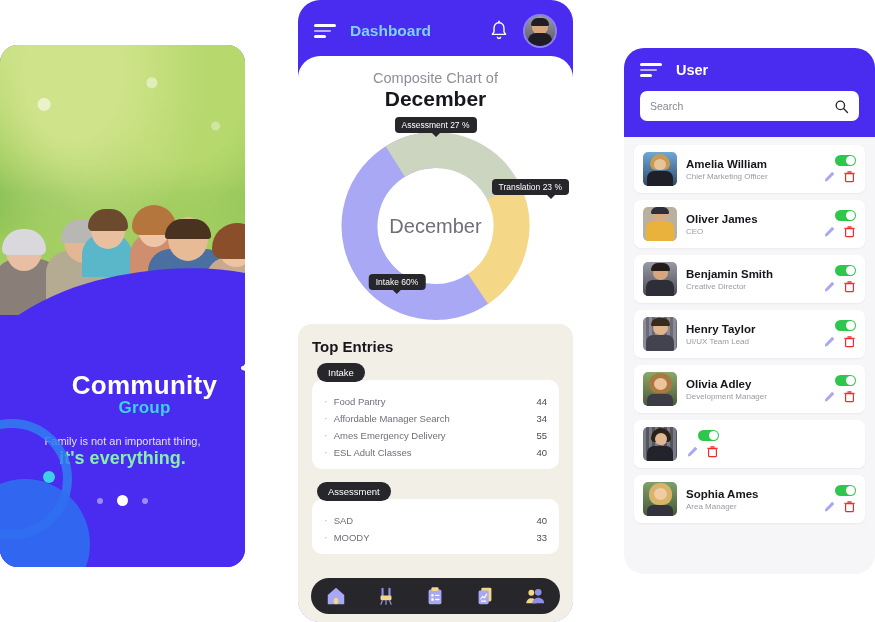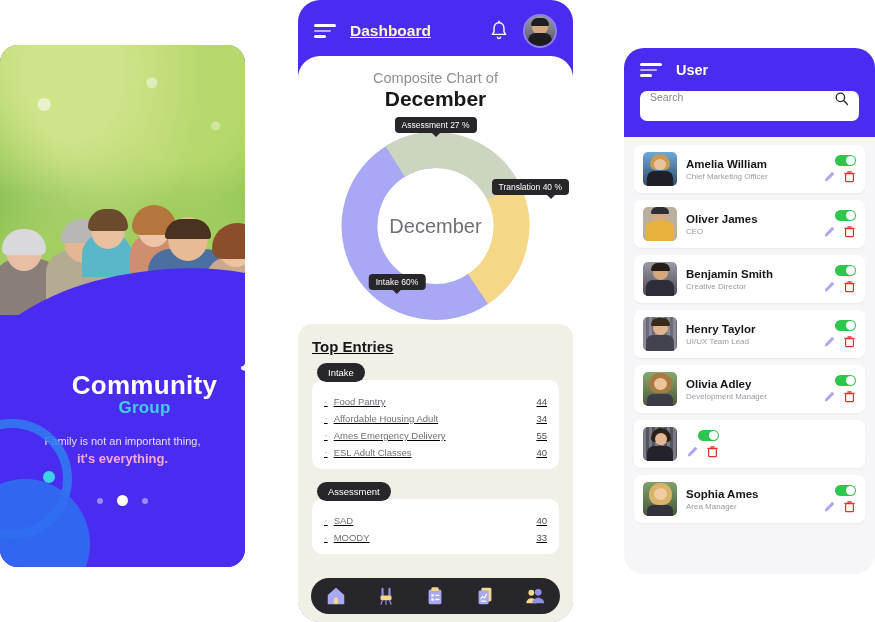--- a/index.html
+++ b/index.html
@@ -53,21 +53,21 @@
   }
   .brand-sub {
     color: #3ed0e8; font-weight: bold; font-size: 17px;
     display: block; margin-top: -3px; letter-spacing: .2px;
   }
   .brand-swoosh { position: absolute; right: -26px; top: -6px; }
   .tagline {
     position: absolute; left: 0; top: 388px; width: 100%;
     text-align: center; color: #e3ddfb; font-size: 11px; line-height: 17px;
   }
-  .tagline b { color: #f9a8d4; font-size: 13px; }
+  .tagline b { color: #86efac; font-size: 18px; }
   .deco-ring {
     position: absolute; left: -48px; bottom: 28px;
     width: 120px; height: 120px; border-radius: 50%;
     border: 9px solid #2f7ef0; opacity: .85;
   }
   .deco-circle {
     position: absolute; left: -40px; bottom: -42px;
     width: 130px; height: 130px; border-radius: 50%;
     background: #2f6ef0; opacity: .9;
   }
@@ -89,21 +89,21 @@
     overflow: hidden;
   }
   .mid-header {
     height: 62px; display: flex; align-items: center; padding: 0 16px; gap: 14px;
   }
   .ham { width: 22px; height: 14px; position: relative; cursor: pointer; }
   .ham i { position: absolute; left: 0; height: 2.6px; background: #fff; border-radius: 2px; }
   .ham i:nth-child(1){ top:0; width:22px; }
   .ham i:nth-child(2){ top:5.5px; width:17px; background:#b9aef8; }
   .ham i:nth-child(3){ top:11px; width:12px; }
-  .mid-title { color:#fef9c3; font-size:15.5px; font-weight:bold; flex:1;text-decoration:underline; }
+  .mid-title { color:#7dd3fc; font-size:15.5px; font-weight:bold; flex:1; }
   .bell { width:20px; height:22px; position:relative; }
   .avatar-top {
     width: 34px; height: 34px; border-radius: 50%;
     border: 2px solid #8f7ef5; overflow: hidden; position: relative;
     background: #6b6b78;
   }
   .mid-body {
     position:absolute; left:0; top:56px; right:0; bottom:0;
     background:#fff; border-radius: 22px 22px 0 0; overflow:hidden;
   }
@@ -129,21 +129,21 @@
   .tip.t-intake { left:36%; transform:translateX(-50%); top:161px; }
   .stats { display:flex; padding: 4px 16px 0 16px; gap: 8px; }
   .stat { flex:1; }
   .stat-label { color:#a8a8b2; font-size:9.5px; }
   .stat-val { color:#16161c; font-size:12px; font-weight:bold; margin-top:2px; }
   .bar { height:5px; border-radius:4px; background:#e9e9ef; margin-top:6px; overflow:hidden; }
   .bar i { display:block; height:100%; border-radius:4px; }
 
   .entries {
     position:absolute; left:0; right:0; top:268px; bottom:0;
-    background:#f2efe6; border-radius:14px 14px 0 0; padding: 14px 14px 0 14px; text-decoration: underline;
+    background:#f2efe6; border-radius:14px 14px 0 0; padding: 14px 14px 0 14px;
   }
   .entries-title { font-size:15px; font-weight:bold; color:#16161c; margin-bottom:7px; }
   .grp { position:relative; margin-bottom:12px; }
   .grp-chip {
     display:inline-block; background:#26262b; color:#fff;
     font-size:9.5px; padding:4px 11px; border-radius:11px;
     position:relative; z-index:2; margin-left:5px; margin-bottom:-9px;
   }
   .grp-card { background:#fff; border-radius:10px; padding:13px 12px 8px 12px; }
   .erow { display:flex; align-items:center; font-size:9.5px; color:#6f6f7a; padding:3px 0; }
@@ -161,21 +161,21 @@
   
   .phone-right {
     position:absolute; left:624px; top:48px; width:251px; height:526px;
     background:#f6f6f8; border-radius:20px; overflow:hidden;
   }
   .r-header { background:#4a2bf0; padding: 14px 16px 16px 16px; }
   .r-top { display:flex; align-items:center; gap:14px; }
   .r-title { color:#fff; font-size:14.5px; font-weight:bold; }
   .search-box {
     margin-top:13px; background:#fff; border-radius:7px; height:30px;
-    display:flex; align-items:flex-start; padding: 0 10px;
+    display:flex; align-items:center; padding: 0 10px;
   }
   .search-box input {
     flex:1; border:0; outline:0; font-size:10.5px; color:#32323c;
     font-family:"Liberation Sans", sans-serif; background:transparent;
   }
   .search-box input::placeholder { color:#86868f; }
   .user-list { padding: 8px 10px; }
   .user-row {
     background:#fff; border-radius:7px; margin-bottom:7px;
     display:flex; align-items:center; padding:7px 9px; gap:9px;
@@ -297,21 +297,21 @@
     <div class="donut-wrap">
       <svg width="275" height="225" viewBox="0 0 275 225">
         <g transform="translate(137.5,113)">
           <circle r="76" fill="none" stroke="#a8a8f5" stroke-width="36" stroke-dasharray="286.5 477.5" transform="rotate(55)"></circle>
           <circle r="76" fill="none" stroke="#ccd5c0" stroke-width="36" stroke-dasharray="128.9 477.5" transform="rotate(-122)"></circle>
           <circle r="76" fill="none" stroke="#f4d787" stroke-width="36" stroke-dasharray="109.8 477.5" transform="rotate(-27)"></circle>
         </g>
       </svg>
       <div class="donut-center">December</div>
       <div class="tip t-assess">Assessment  27 %</div>
-      <div class="tip t-trans">Translation  40 %</div>
+      <div class="tip t-trans">Translation  23 %</div>
       <div class="tip t-intake">Intake 60%</div>
     </div>
 
     <div class="stats">
       <div class="stat">
         <div class="stat-label">Intake</div>
         <div class="stat-val">60%</div>
         <div class="bar">
             <i style="width:60%;background:#a8a8f5;"></i>
           </div>
@@ -338,21 +338,21 @@
       <div class="grp">
         <span class="grp-chip">Intake</span>
         <div class="grp-card">
           <div class="erow">
             <span class="b">·</span>
             <span class="n">Food Pantry</span>
             <span class="v">44</span>
           </div>
           <div class="erow">
             <span class="b">·</span>
-            <span class="n">Affordable Housing Adult</span>
+            <span class="n">Affordable Manager Search</span>
             <span class="v">34</span>
           </div>
           <div class="erow">
             <span class="b">·</span>
             <span class="n">Ames Emergency Delivery</span>
             <span class="v">55</span>
           </div>
           <div class="erow">
             <span class="b">·</span>
             <span class="n">ESL Adult Classes</span>

